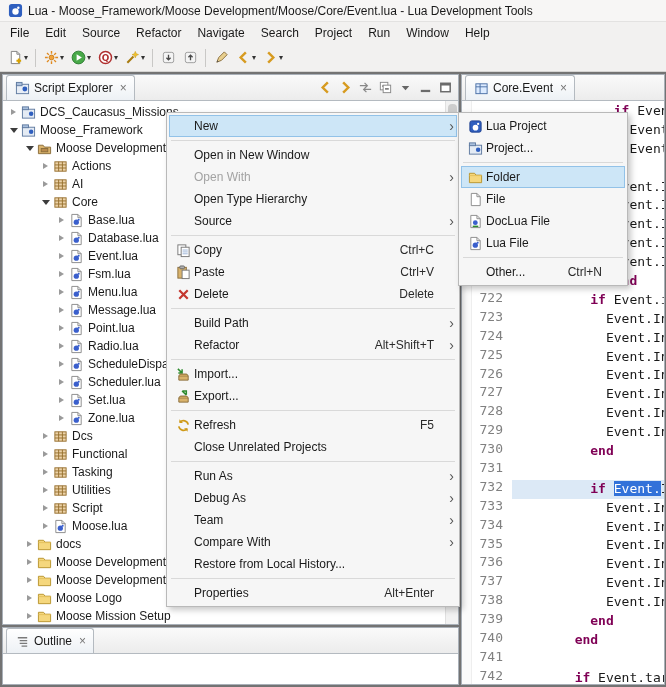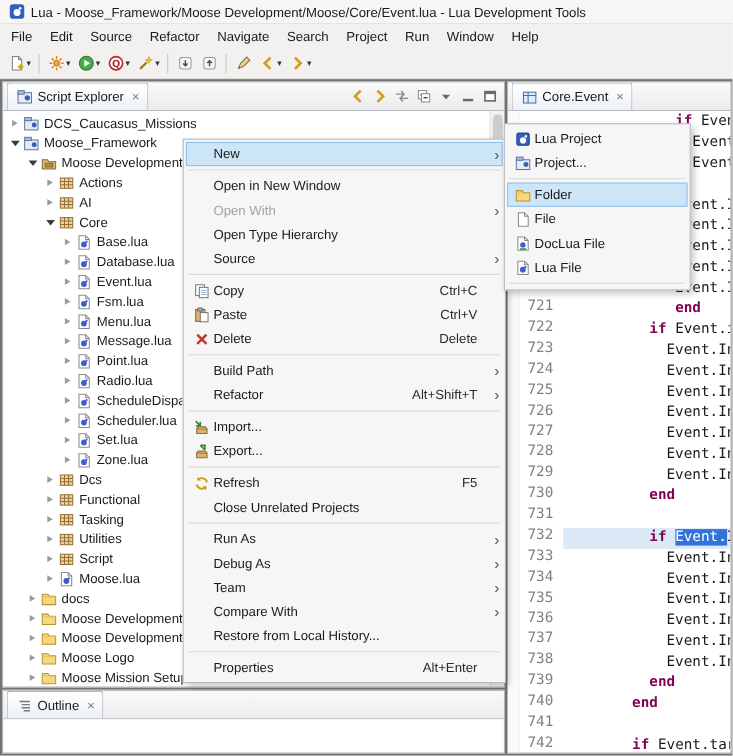--- a/index.html
+++ b/index.html
@@ -54,21 +54,21 @@
   .gutter { width:36px; text-align:right; padding:18px 5px 0 0; color:#808080; }
   .ln { height:18.9px; line-height:18.9px; }
   .codearea { flex:1; overflow:hidden; padding:1px 0 0 4px; }
   .cl { height:18.9px; line-height:18.9px; white-space:pre; }
   .cl.current-line { background:#dce9f6; }
   .kw { color:#7f0055; font-weight:bold; }
   .seltext { background:#3272d9; color:#fff; }
 
   
   .menu { position:absolute; background:#f6f6f6; border:1px solid #b9b9b9; box-shadow:3px 3px 6px rgba(0,0,0,.22); padding:2px; z-index:30; }
-  .context-menu { left:166px; top:126px; width:294px; }
+  .context-menu { left:166px; top:112px; width:294px; }
   .new-submenu  { left:458px; top:112px; width:170px; z-index:31; }
   .mi { height:22px; display:flex; align-items:center; padding:0 2px; border:1px solid transparent; }
   .mi.hl { background:#cde6f7; border-color:#92c2e8; }
   .mi.dis { color:#a3a3a3; }
   .mico { width:22px; display:flex; justify-content:center; flex:0 0 22px; }
   .mlabel { padding-right:14px; }
   .mspace { flex:1; }
   .maccel { color:#2a2a2a; padding-right:8px; }
   .marrow { width:12px; text-align:right; color:#555; font-size:14px; line-height:1; }
   .msep { height:1px; background:#d9d9d9; margin:3px 2px; }
@@ -956,13 +956,20 @@
             <circle cx="7.8" cy="9.8" r="2.8" fill="#3a5fcd"></circle>
             <circle cx="10.3" cy="7.2" r="1.1" fill="#3a5fcd"></circle>
           </svg>
         </span>
       </span>
       <span class="mlabel">Lua File</span>
       <span class="mspace"></span>
       <span class="marrow"></span>
     </div>
     <div class="msep"></div>
+    <div class="mi">
+      <span class="mico"></span>
+      <span class="mlabel">Other...</span>
+      <span class="mspace"></span>
+      <span class="maccel">Ctrl+N</span>
+      <span class="marrow"></span>
+    </div>
   </div>
 
 </body></html>

